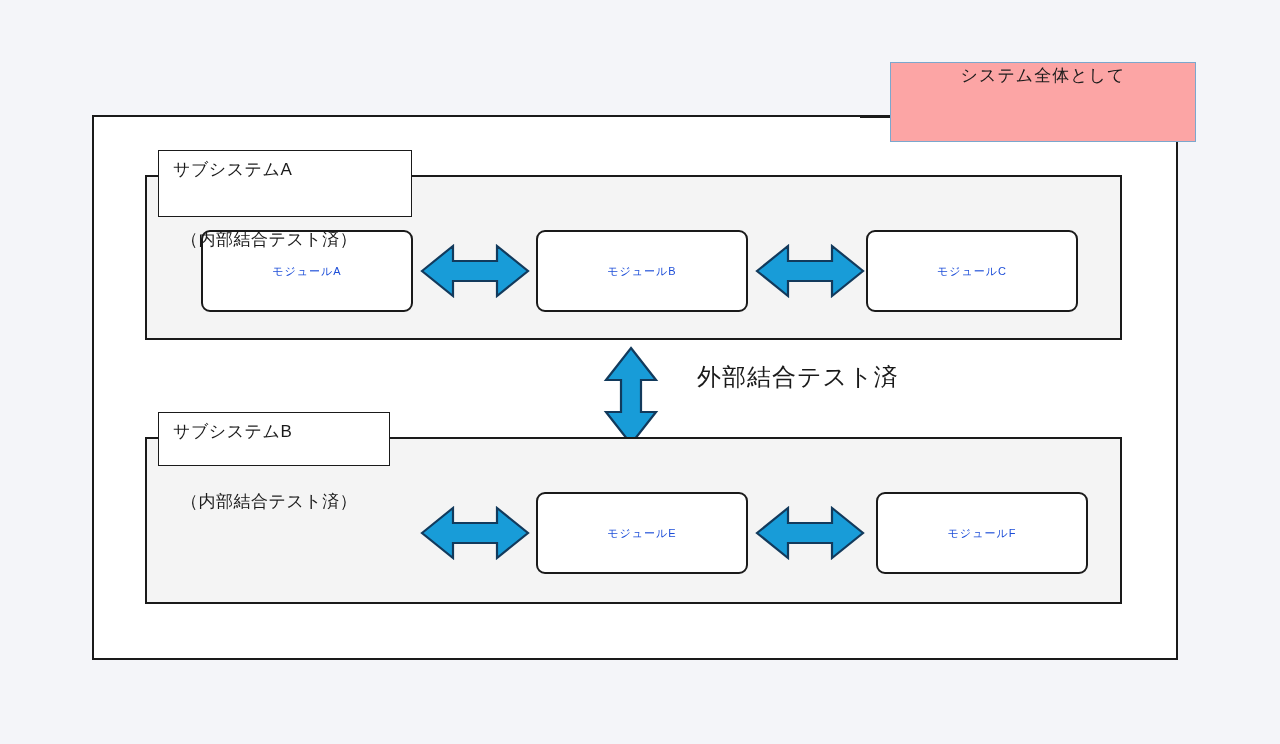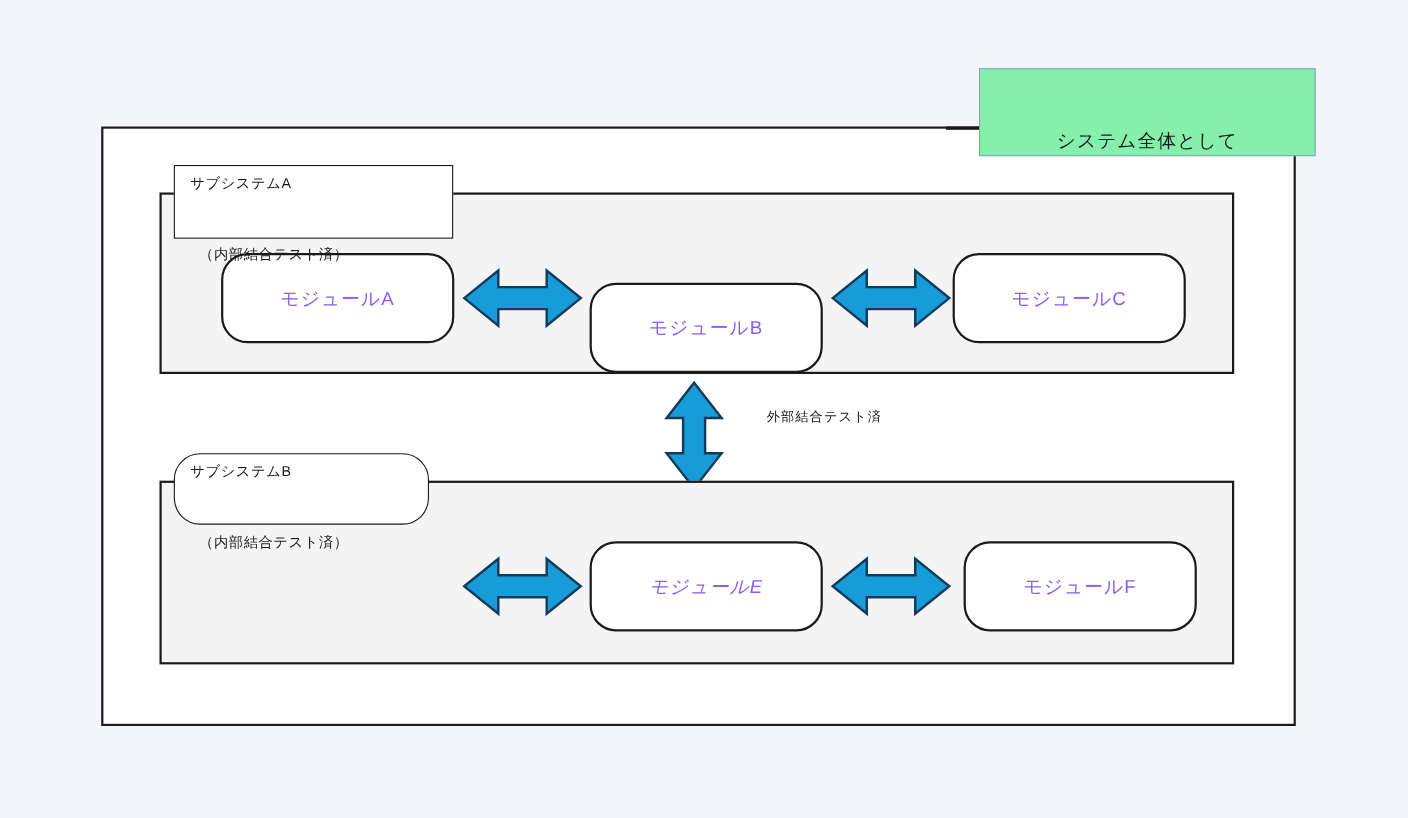--- a/index.html
+++ b/index.html
@@ -53,106 +53,105 @@
     height: 167px;
   }
 
   
   .subsystem-label {
     position: absolute;
     background: #ffffff;
     border: 1.6px solid #1a1a1a;
     box-sizing: border-box;
     padding: 7px 12px 9px 14px;
-    font-size: 13px;
+    font-size: 17px;
     line-height: 1.45;
     color: #1a1a1a;
     letter-spacing: 0.5px;
     white-space: nowrap;
   }
   #subsystem-a-label {
     left: 158px;
     top: 150px;
     width: 254px;
     height: 67px;
   }
   #subsystem-b-label {
     left: 158px;
     top: 412px;
     width: 232px;
-    height: 65px;
-    border-radius: 24px;
+    height: 54px;
   }
   .subsystem-label .line2 {
     display: block;
     padding-left: 8px;
     margin-top: 45px;
   }
 
   
   .module {
     position: absolute;
     background: #ffffff;
     border: 2.5px solid #1a1a1a;
-    border-radius: 24px;
+    border-radius: 9px;
     box-sizing: border-box;
     display: flex;
     align-items: center;
     justify-content: center;
-    font-size: 17px;
+    font-size: 11px;
     letter-spacing: 1px;
-    color: #8b5cf6;
+    color: #1d4ed8;
     width: 212px;
     height: 82px;
   }
   #module-a { left: 201px; top: 230px; }
-  #module-b { left: 536px; top: 230px; margin-top: 27px; }
+  #module-b { left: 536px; top: 230px; }
   #module-c { left: 866px; top: 230px; }
   #module-d { left: 201px; top: 492px; }
-  #module-e { left: 536px; top: 492px; font-style: italic; }
+  #module-e { left: 536px; top: 492px; }
   #module-f { left: 876px; top: 492px; justify-content: center; }
 
   
   .arrow {
     position: absolute;
   }
   .arrow-h { width: 110px; height: 62px; }
   .arrow-v { width: 62px; height: 100px; }
 
   #arrow-ab { left: 420px; top: 240px; }
   #arrow-bc { left: 755px; top: 240px; }
   #arrow-de { left: 420px; top: 502px; }
   #arrow-ef { left: 755px; top: 502px; }
   #arrow-sub { left: 600px; top: 346px; }
 
   
   #external-test-label {
     position: absolute;
     left: 697px;
-    top: 371px;
-    font-size: 12px;
+    top: 361px;
+    font-size: 24px;
     letter-spacing: 1px;
     color: #1a1a1a;
     white-space: nowrap;
   }
 
   
   #callout-box {
     position: absolute;
     left: 890px;
     top: 62px;
     width: 306px;
     height: 80px;
-    background: #86efac;
+    background: #fca5a5;
     border: 1.6px solid #7ba7cd;
     box-sizing: border-box;
     display: flex;
     flex-direction: column;
     align-items: center;
-    justify-content: flex-end;
+    justify-content: flex-start;
     font-size: 17px;
     line-height: 1.5;
     letter-spacing: 1px;
     color: #1a1a1a;
     white-space: nowrap;
   }
   #callout-connector {
     position: absolute;
     left: 860px;
     top: 115px;

